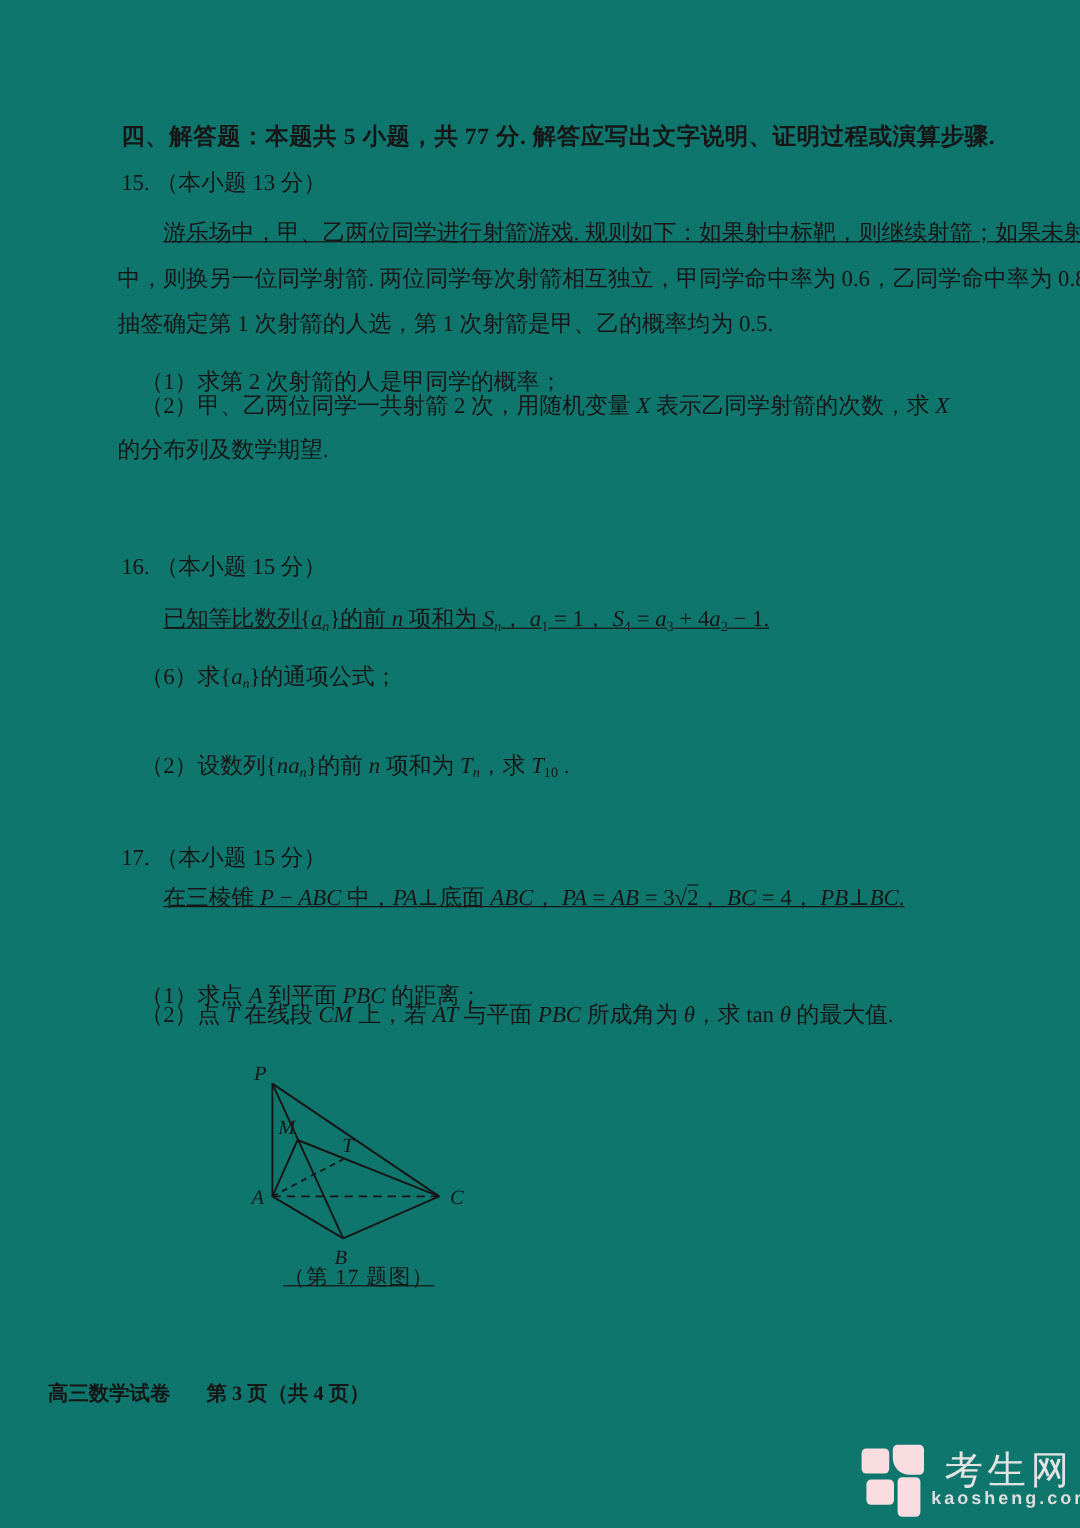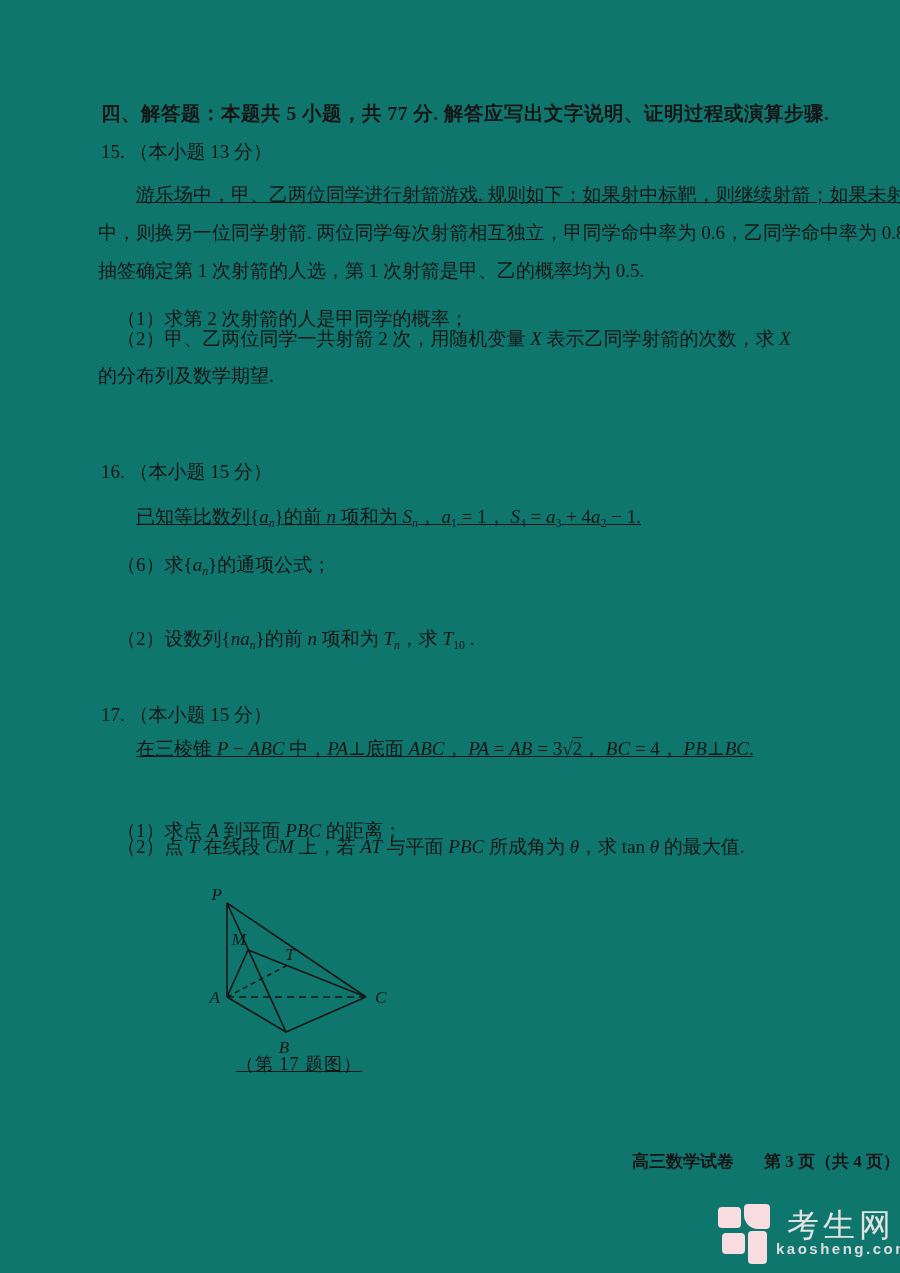--- a/index.html
+++ b/index.html
@@ -14,22 +14,22 @@
   .i{font-style:italic;}
   .sub{font-size:0.62em;vertical-align:-0.30em;}
   .i.sub,.sub.i{font-style:italic;}
   .ovl{text-decoration:overline;}
   .heading{font-size:19px;}
   .sectionheader{font-weight:bold;font-size:19.5px;letter-spacing:0.5px;white-space:nowrap;}
   .indent1{text-indent:19px;}
   .indent2{text-indent:38px;text-decoration:underline;}
   .figure-caption{font-size:18px;letter-spacing:1px;text-decoration:underline;}
   .footer{
-    left:0;right:0;top:1150px;display:flex;justify-content:flex-end;gap:30px;
-    font-weight:bold;font-size:17px;
+    left:0;right:0;top:1150px;display:flex;justify-content:flex-start;gap:30px;
+    font-weight:bold;font-size:17px;padding-left:40px;
   }
   .figure svg{display:block;}
   .fig-label{font-style:italic;font-size:17px;fill:#161616;font-family:"Liberation Serif","DejaVu Serif",serif;}
   
   .watermark{left:713px;top:1202px;width:180px;height:68px;}
   .wm-block{position:absolute;border-radius:4px;}
   .wm-cn{position:absolute;left:74px;top:2px;font-size:32px;letter-spacing:4px;font-weight:normal;white-space:nowrap;}
   .wm-url{position:absolute;left:63px;top:38px;font-size:15px;letter-spacing:2.5px;font-weight:bold;font-family:"Liberation Sans","DejaVu Sans",sans-serif;white-space:nowrap;}
 </style>
 </head>

